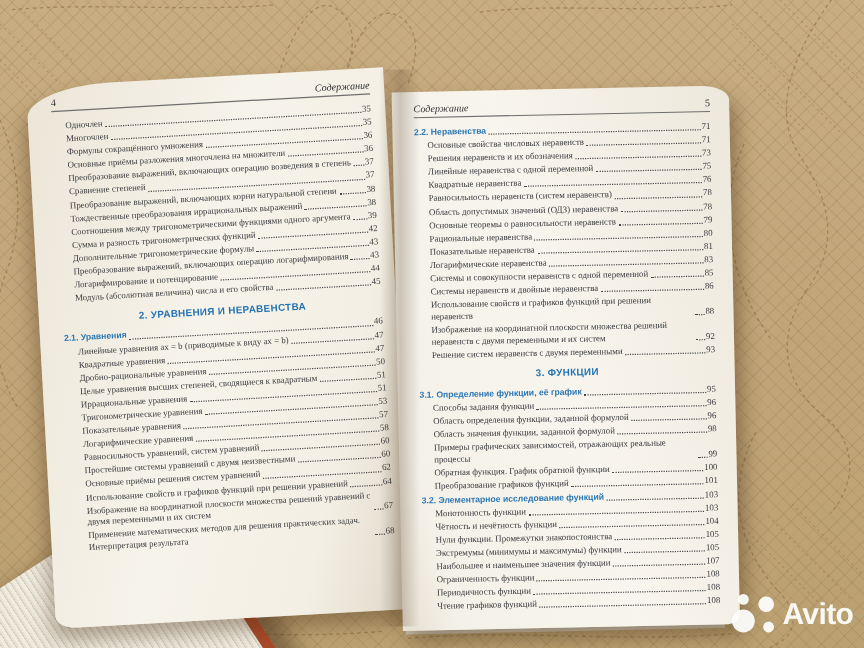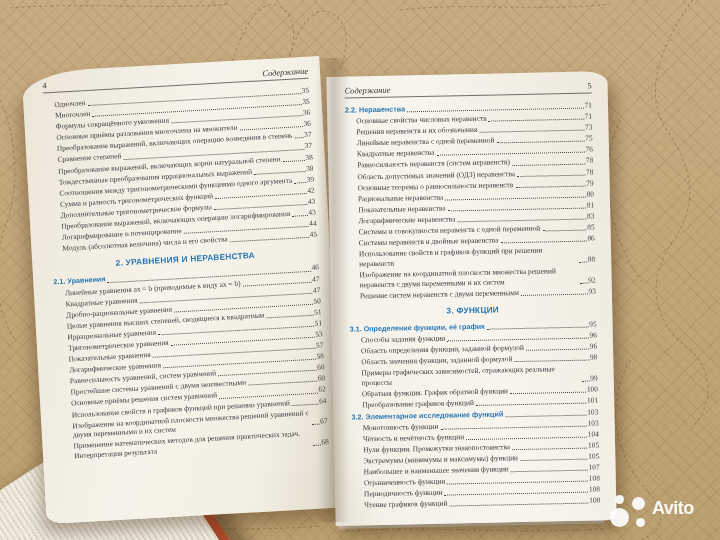--- a/index.html
+++ b/index.html
@@ -67,21 +67,21 @@
     letter-spacing:.3px;margin:8px 0 6px;}
   
   .avito{position:absolute;left:610px;top:494px;width:106px;height:42px;z-index:5;
     color:rgba(255,255,255,.92);}
   .avito .dot{position:absolute;border-radius:50%;background:rgba(255,255,255,.92);}
   .d-big{left:0;top:14px;width:19px;height:19px;}
   .d-tl{left:5px;top:1px;width:9px;height:9px;}
   .d-tr{left:22px;top:3px;width:13px;height:13px;}
   .d-br{left:26px;top:24px;width:9px;height:9px;}
   .avito .word{position:absolute;left:42px;top:4px;
-    font-family:"Liberation Sans",sans-serif;font-weight:700;font-size:18px;letter-spacing:-.5px;}
+    font-family:"Liberation Sans",sans-serif;font-weight:700;font-size:25px;letter-spacing:-.5px;}
 </style>
 </head>
 <body>
 
 <svg class="stitches" width="720" height="540" viewBox="0 0 720 540">
   <g fill="none" stroke="#87683f" stroke-width="1.1" stroke-dasharray="3 2.8" opacity="0.55">
     <path d="M 232,62 C 248,14 266,-6 284,10 C 296,20 296,40 288,62"></path>
     <path d="M 288,62 C 300,18 318,2 336,16 C 350,28 348,48 340,70"></path>
     <path d="M 10,8 C 80,2 160,10 230,4"></path>
     <path d="M 400,10 C 470,2 540,12 610,4"></path>

